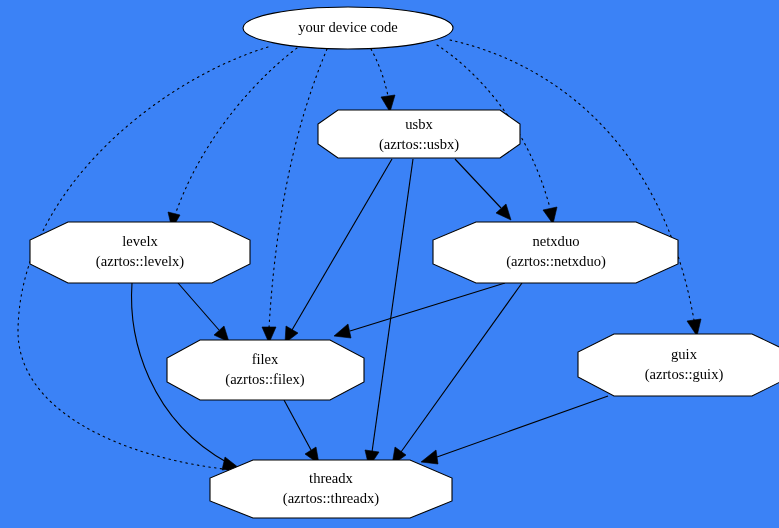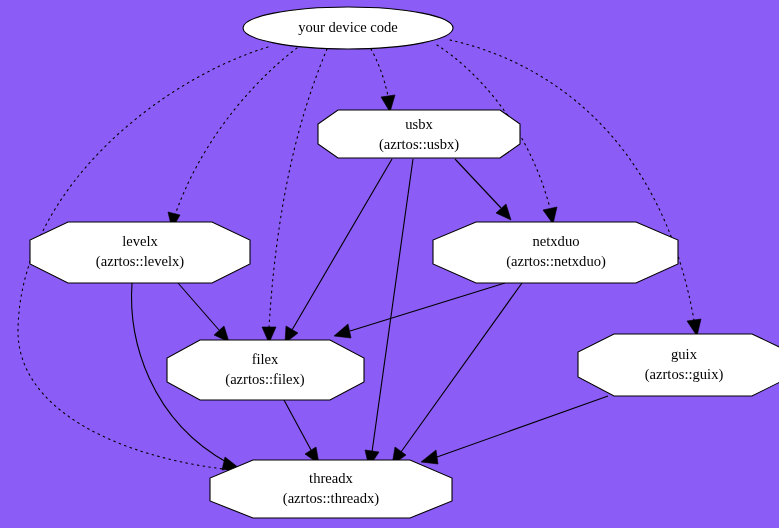--- a/index.html
+++ b/index.html
@@ -4,21 +4,21 @@
 <style>
   html, body {
     margin: 0;
     padding: 0;
     background: #ffffff;
   }
   #canvas {
     position: relative;
     width: 779px;
     height: 528px;
-    background: #8b5cf6;
+    background: #3b82f6;
     overflow: hidden;
     font-family: "Liberation Serif", "DejaVu Serif", serif;
   }
   #graph-svg {
     position: absolute;
     left: 0;
     top: 0;
     width: 779px;
     height: 528px;
   }

